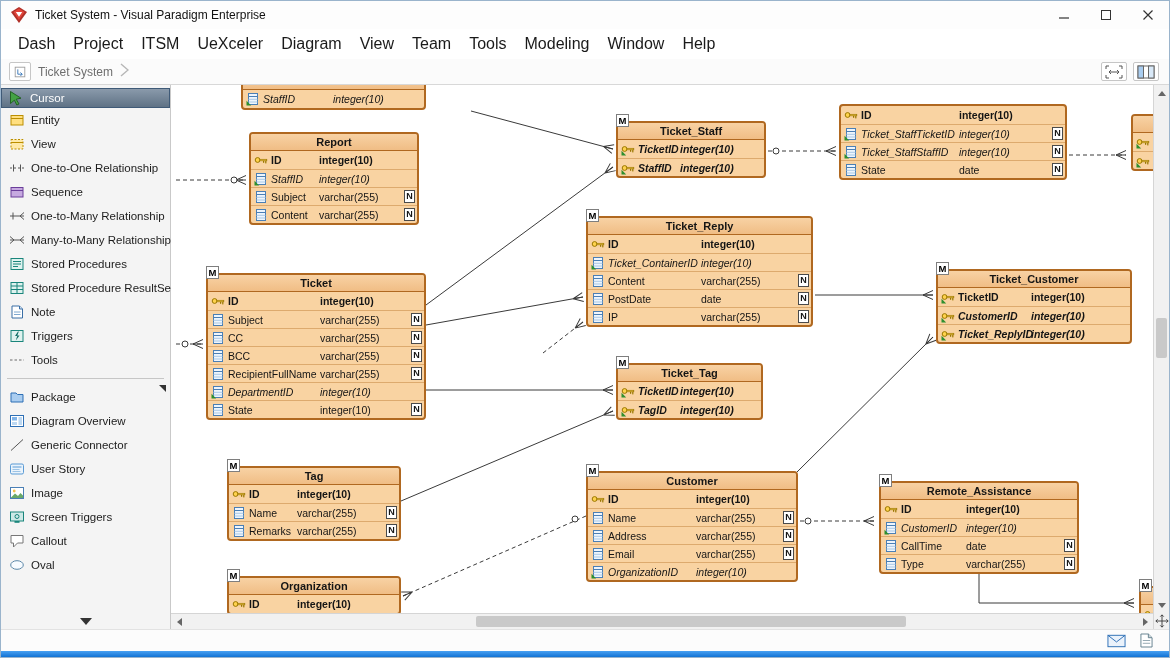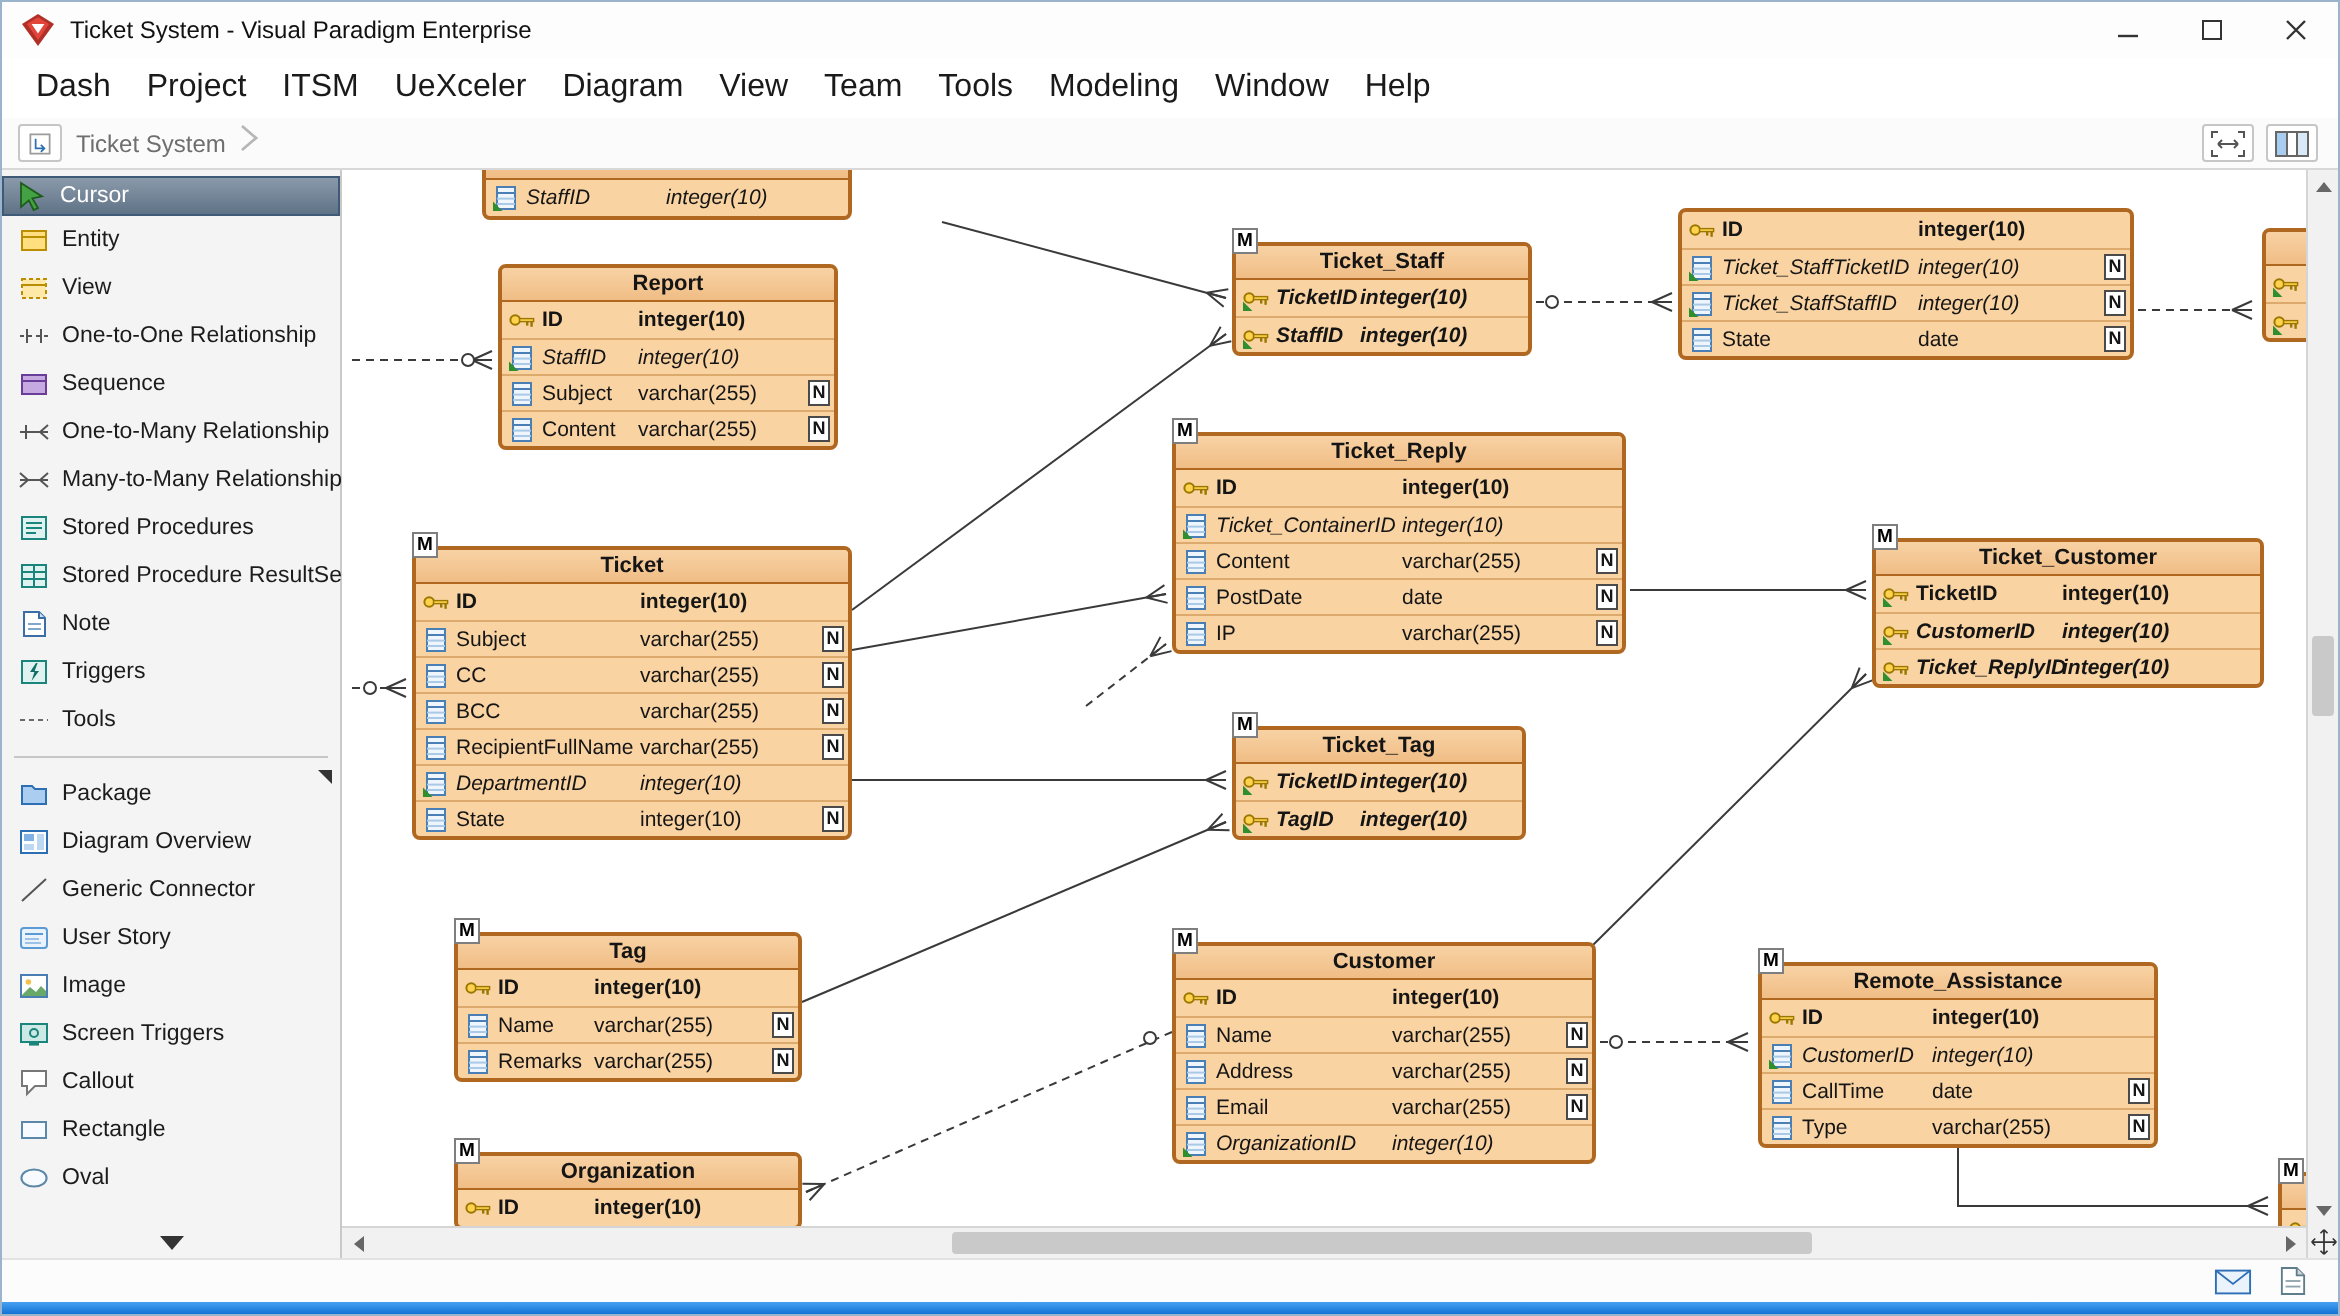--- a/index.html
+++ b/index.html
@@ -332,28 +332,20 @@
             </div>
             <div class="pal-label">Screen Triggers</div>
           </div>
           <div class="pal-item">
             <div class="pal-icon">
               <svg viewBox="0 0 16 16">
                 <path d="M2 2.5 H14 V10 H8.5 L4.5 14 V10 H2 Z" fill="#fff" stroke="#777"></path>
               </svg>
             </div>
             <div class="pal-label">Callout</div>
-          </div>
-          <div class="pal-item">
-            <div class="pal-icon">
-              <svg viewBox="0 0 16 16">
-                <rect x="2" y="4" width="12" height="8" fill="#f7fbff" stroke="#5b87a8"></rect>
-              </svg>
-            </div>
-            <div class="pal-label">Rectangle</div>
           </div>
           <div class="pal-item">
             <div class="pal-icon">
               <svg viewBox="0 0 16 16">
                 <ellipse cx="8" cy="8" rx="6.3" ry="4.3" fill="#f7fbff" stroke="#5b87a8"></ellipse>
               </svg>
             </div>
             <div class="pal-label">Oval</div>
           </div>
         </div>

